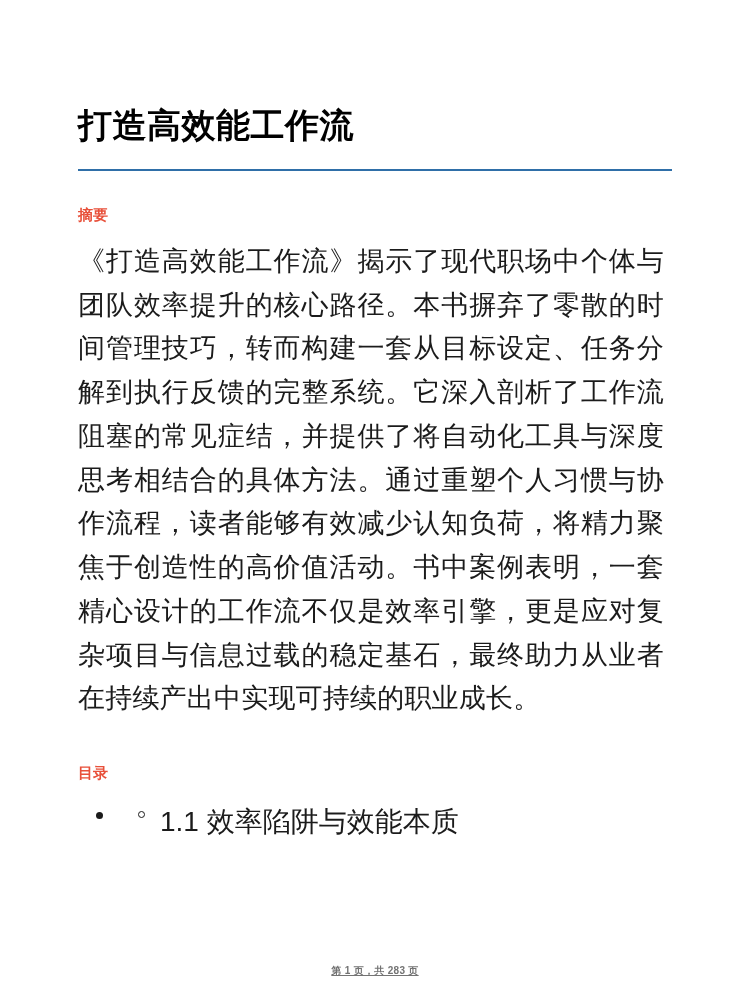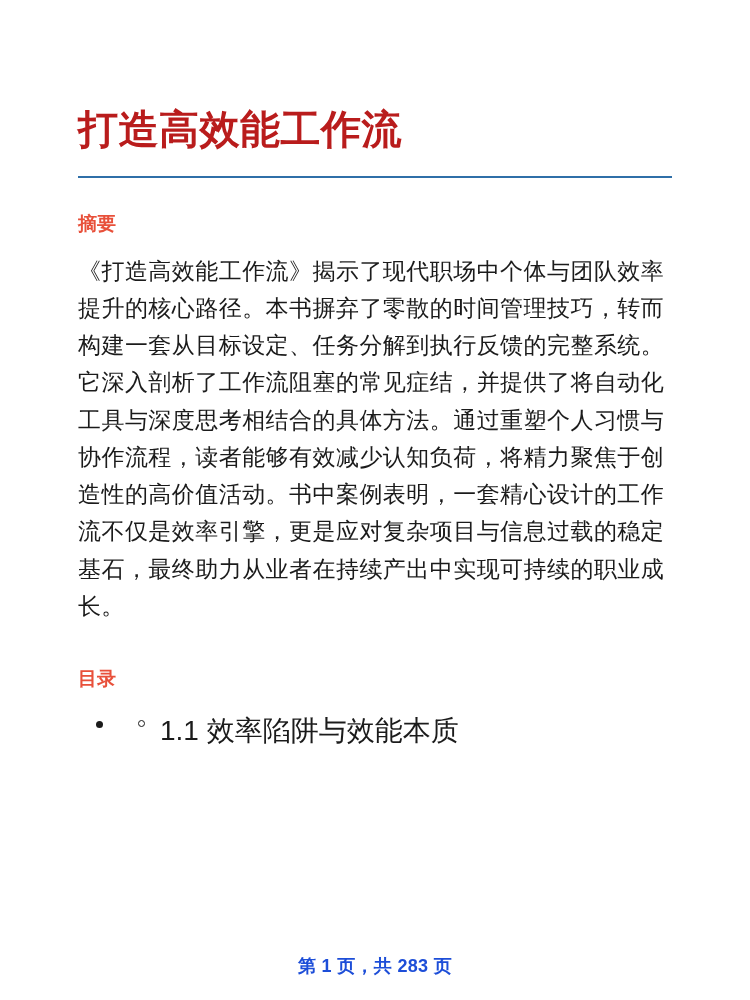--- a/index.html
+++ b/index.html
@@ -16,42 +16,42 @@
     overflow: hidden;
   }
   .page {
     position: relative;
     width: 750px;
     height: 1000px;
     box-sizing: border-box;
     padding: 104px 78px 0 78px;
   }
   .doc-title {
-    font-size: 40px;
+    font-size: 34px;
     font-weight: bold;
-    color: #b91c1c;
+    color: #000000;
     letter-spacing: 0.5px;
     line-height: 1.25;
     margin: 0 0 22px 0;
   }
   .title-rule {
     height: 2px;
     background: #2f6fa8;
     width: 100%;
     margin: 0 0 34px 0;
   }
   .section-heading {
-    font-size: 19px;
+    font-size: 15px;
     font-weight: bold;
     color: #e8503a;
     margin: 0 0 16px 0;
     line-height: 1.3;
   }
   .abstract-text {
-    font-size: 23px;
+    font-size: 27px;
     line-height: 1.62;
     color: #1b1b1b;
     text-align: justify;
     margin: 0 8px 42px 0;
     letter-spacing: 0.2px;
   }
   .toc-heading {
     margin-top: 4px;
   }
   .toc {
@@ -98,24 +98,25 @@
     border: 1.5px solid #1b1b1b;
     box-sizing: border-box;
     background: transparent;
   }
   .footer {
     position: absolute;
     left: 0;
     right: 0;
     bottom: 22px;
     text-align: center;
-    font-size: 18px;
+    font-size: 10px;
     font-weight: bold;
-    color: #1d4ed8;
+    color: #737373;
     letter-spacing: 0.3px;
+    text-decoration: underline;
   }
 </style>
 </head>
 <body>
 
 <div class="page">
 
   <h1 class="doc-title">打造高效能工作流</h1>
 
   <div class="title-rule"></div>

